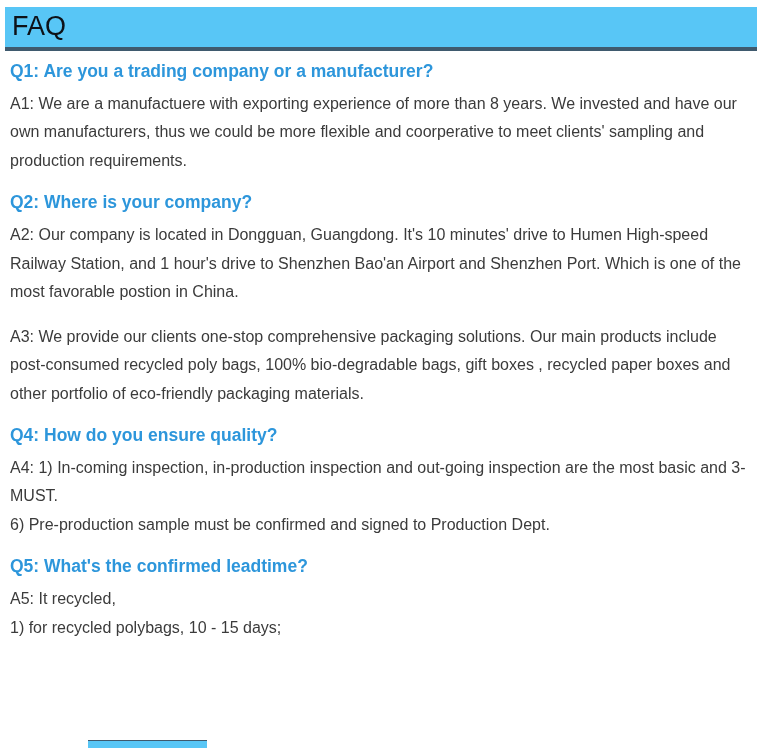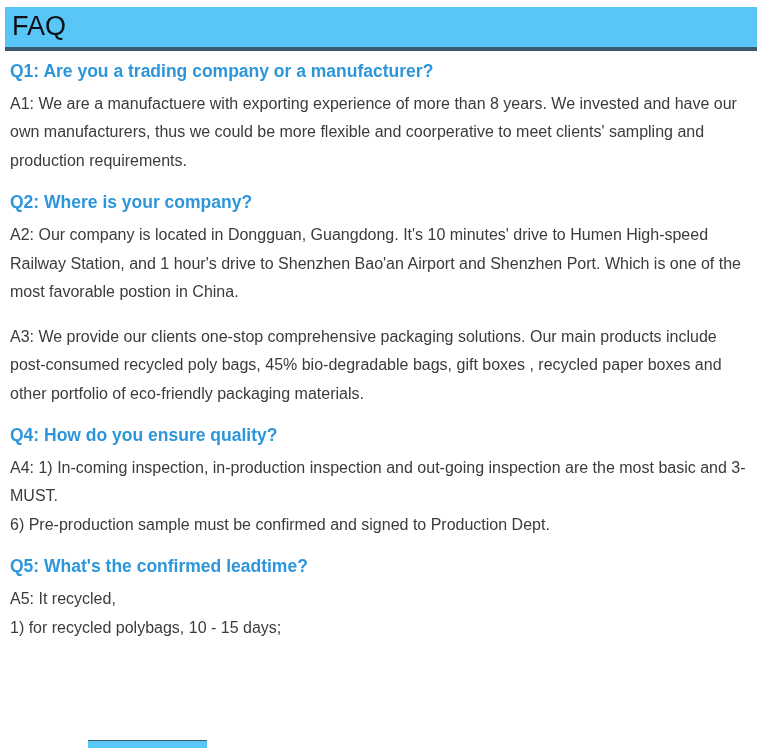--- a/index.html
+++ b/index.html
@@ -90,21 +90,21 @@
 
     <div class="faq-section">
       <h3 class="faq-question">Q2: Where is your company?</h3>
       <div class="faq-answer">
         <p>A2: Our company is located in Dongguan, Guangdong. It's 10 minutes' drive to Humen High-speed Railway Station, and 1 hour's drive to Shenzhen Bao'an Airport and Shenzhen Port. Which is one of the most favorable postion in China.</p>
       </div>
     </div>
 
     <div class="faq-section">
       <div class="faq-answer">
-        <p>A3: We provide our clients one-stop comprehensive packaging solutions. Our main products include post-consumed recycled poly bags, 45% bio-degradable bags, gift boxes , recycled paper boxes and other portfolio of eco-friendly packaging materials.</p>
+        <p>A3: We provide our clients one-stop comprehensive packaging solutions. Our main products include post-consumed recycled poly bags, 100% bio-degradable bags, gift boxes , recycled paper boxes and other portfolio of eco-friendly packaging materials.</p>
       </div>
     </div>
 
     <div class="faq-section">
       <h3 class="faq-question">Q4: How do you ensure quality?</h3>
       <div class="faq-answer">
         <p>A4: 1) In-coming inspection, in-production inspection and out-going inspection are the most basic and 3-MUST.</p>
         <p>6) Pre-production sample must be confirmed and signed to Production Dept.</p>
       </div>
     </div>

